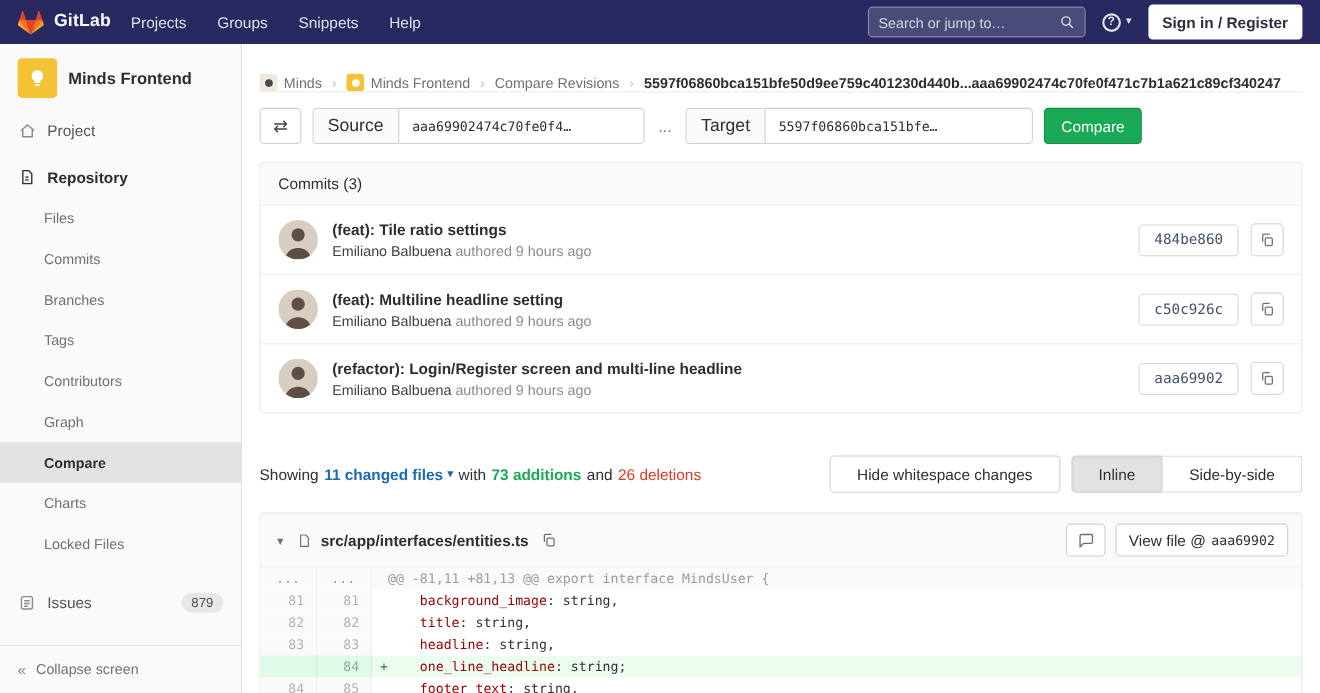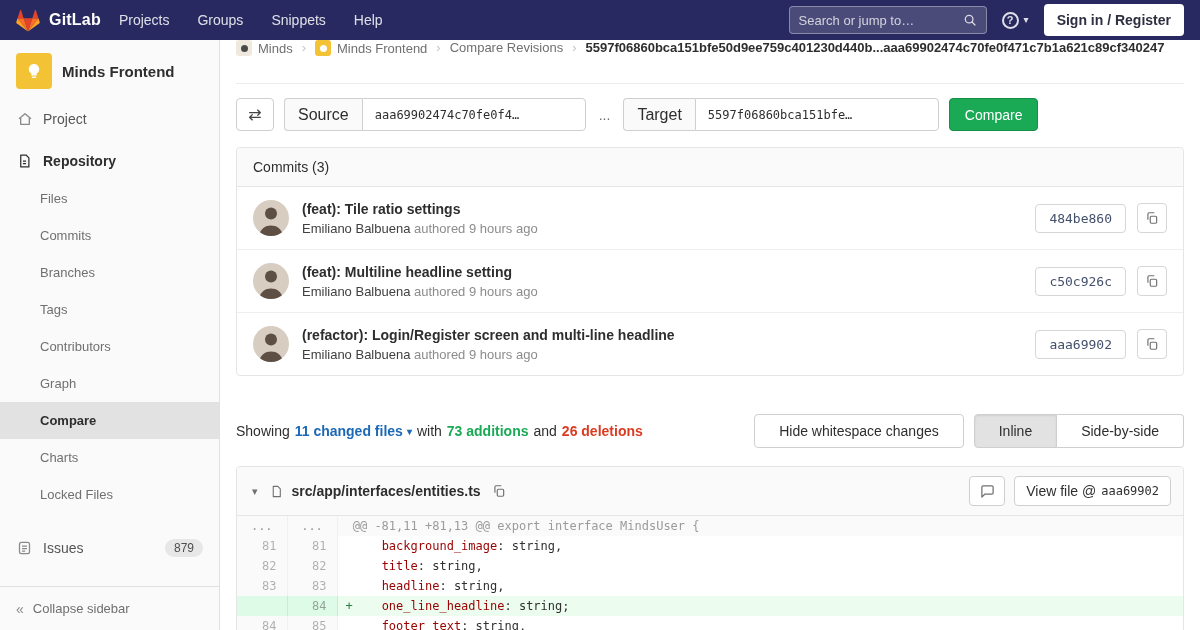--- a/index.html
+++ b/index.html
@@ -38,21 +38,21 @@
   .nav-item.section-active .icon{color:#2e2e2e}
   .subnav{padding:3px 0 5px}
   .subnav-item{padding:11px 16px 11px 40px;font-size:13px;color:#707070;cursor:pointer}
   .subnav-item.active{background:#e2e2e2;color:#2e2e2e;font-weight:600}
   .nav-item.issues{margin-top:13px}
   .badge{margin-left:auto;background:#e7e7e7;color:#4f4f4f;border-radius:10px;padding:2px 9px;font-size:12px}
   .collapse-bar{position:absolute;bottom:0;left:0;right:0;border-top:1px solid #e1e1e1;padding:14px 16px;color:#707070;font-size:13px;display:flex;gap:9px;align-items:center;background:#fafafa;cursor:pointer}
   .collapse-icon{font-size:14px;line-height:1;color:#8a8a8a}
 
   
-  .breadcrumbs{display:flex;align-items:flex-start;gap:9px;height:44px;border-bottom:1px solid #ececec;white-space:nowrap;overflow:hidden;font-size:13px;color:#707070}
+  .breadcrumbs{display:flex;align-items:flex-end;gap:9px;height:44px;border-bottom:1px solid #ececec;white-space:nowrap;overflow:hidden;font-size:13px;color:#707070}
   .crumb{display:flex;align-items:center;gap:6px;flex:none}
   .crumb-avatar{width:16px;height:16px;border-radius:3px;flex:none}
   .crumb-avatar::after{content:"";display:block;width:7px;height:7px;border-radius:50%;margin:4.5px auto 0}
   .crumb-avatar.group{background:#efe9dd}.crumb-avatar.group::after{background:#4a4a4a}
   .crumb-avatar.project{background:#f3c235}.crumb-avatar.project::after{background:#fff}
   .crumb.current{color:#2e2e2e;font-weight:600;overflow:hidden;text-overflow:ellipsis;flex:1;min-width:0;display:block}
   .crumb-sep{color:#c5c5c5;flex:none}
 
   
   .compare-form{display:flex;align-items:center;gap:10px;margin-top:14px}
@@ -78,21 +78,21 @@
   .sha-group{display:flex;align-items:center;gap:11px;flex:none}
   .sha-label{font-family:"DejaVu Sans Mono",monospace;font-size:13px;color:#43506b;border:1px solid #d6d6d6;border-radius:4px;padding:6px 13px;background:#fff;cursor:pointer}
   .copy-btn{width:30px;height:30px;border:1px solid #d6d6d6;border-radius:4px;background:#fff;display:flex;align-items:center;justify-content:center}
 
   
   .diff-stats-row{display:flex;align-items:center;margin-top:38px}
   .diff-stats{display:flex;align-items:center;gap:5px;font-size:14px}
   .link{color:var(--link-blue,#1b69b6);font-weight:600;display:inline-flex;align-items:center;gap:4px}
   .caret-blue{font-size:10px}
   .add-count{color:var(--additions-green,#1aaa55);font-weight:700}
-  .del-count{color:var(--deletions-red,#db3b21);font-weight:700}
+  .del-count{color:var(--deletions-red,#db3b21);font-weight:400}
   .diff-controls{margin-left:auto;display:flex;gap:10px;align-items:center}
   .btn{background:#fff;border:1px solid #cfcfcf;border-radius:4px;padding:8px 24px;font-size:14px;color:#2e2e2e}
   .btn-group{display:flex}
   .btn-group .btn{border-radius:0}
   .btn-group .btn:first-child{border-radius:4px 0 0 4px}
   .btn-group .btn:last-child{border-radius:0 4px 4px 0;border-left:0}
   .btn.active{background:#e2e2e2;box-shadow:inset 0 1px 2px rgba(0,0,0,.08)}
 
   
   .diff-file{margin-top:18px;border:1px solid #e5e5e5;border-radius:4px 4px 0 0}
@@ -205,21 +205,21 @@
               <rect x="4" y="3" width="16" height="18" rx="3"></rect>
               <path d="M8 9h8M8 13h8M8 17h5"></path>
             </svg>
         </span>
         <span>Issues</span>
         <span class="badge">879</span>
       </a>
     </nav>
     <div class="collapse-bar">
       <span class="collapse-icon">«</span>
-      <span>Collapse sidebar</span>
+      <span>Collapse screen</span>
     </div>
   </aside>
 
   <main class="content">
 
     <div class="breadcrumbs">
       <a class="crumb">
         <span class="crumb-avatar group"></span>
         <span>Minds</span>
       </a>

